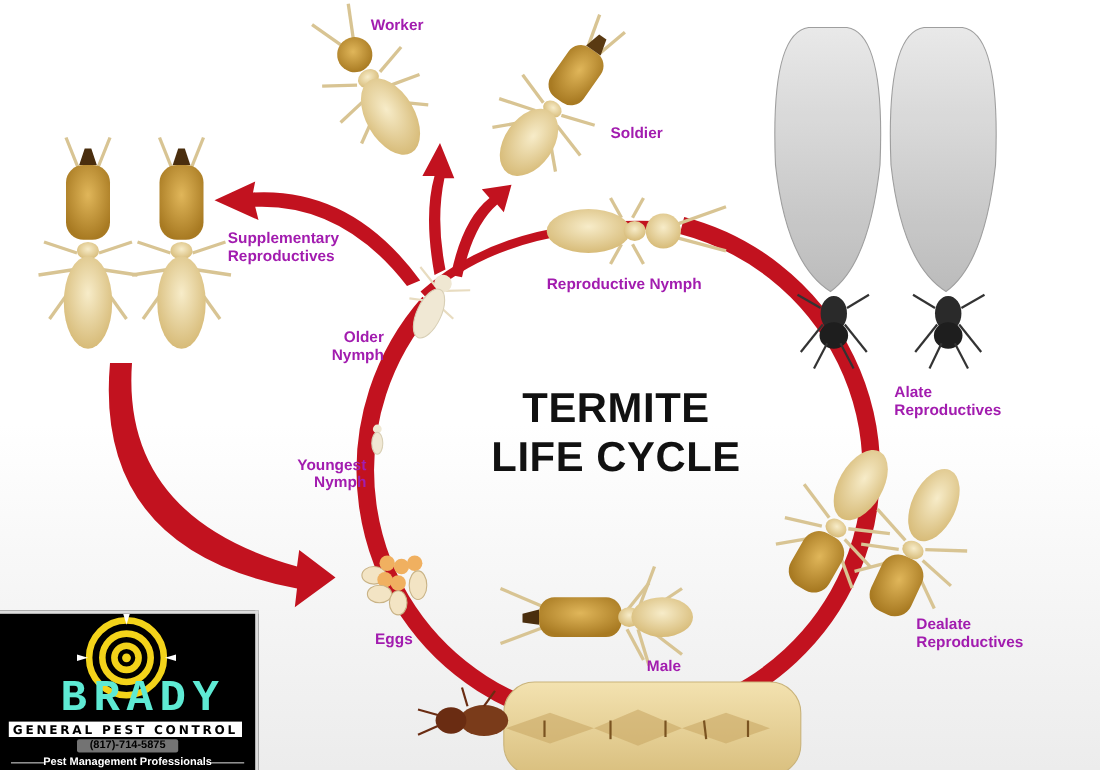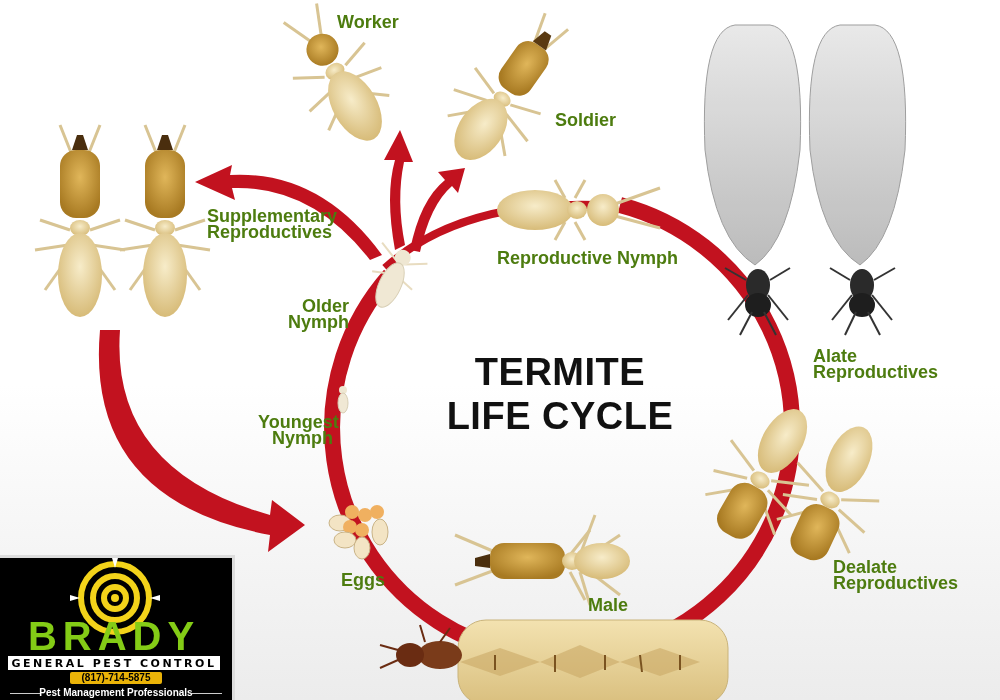--- a/index.html
+++ b/index.html
@@ -4,44 +4,44 @@
 <style>
   html, body { margin:0; padding:0; }
   body {
     width:1000px; height:700px; overflow:hidden; position:relative;
     background: linear-gradient(to bottom, #ffffff 0%, #ffffff 55%, #ececec 100%);
     font-family: "Liberation Sans", sans-serif;
   }
   .stage { position:absolute; left:0; top:0; width:1000px; height:700px; }
   .label {
     position:absolute; font-family:"Liberation Sans", sans-serif; font-weight:bold;
-    color:#4d7c0f; font-size:18px; line-height:16px;
+    color:#a21caf; font-size:14px; line-height:16px;
   }
   .label.right { text-align:right; }
   .title {
     position:absolute; left:420px; top:350px; width:280px; text-align:center;
     font-family:"Liberation Sans", sans-serif; font-weight:bold; color:#111;
     font-size:38px; line-height:44px; letter-spacing:0.5px;
   }
   .logo {
     position:absolute; left:0; top:555px; width:232px; height:145px; background:#000;
     border-top:3px solid #ddd; border-right:3px solid #ddd;
   }
   .brady {
-    position:absolute; left:4px; top:58px; width:220px; text-align:center;
-    font-family:Liberation Sans, sans-serif; font-weight:bold; color:#84cc16;
+    position:absolute; left:20px; top:58px; width:220px; text-align:center;
+    font-family:Liberation Mono, monospace; font-weight:bold; color:#5eead4;
     font-size:40px; letter-spacing:6px; line-height:40px;
   }
   .gpc {
     position:absolute; left:8px; top:98px; width:212px; height:14px; background:#fff;
     color:#000; font-family:"DejaVu Sans", sans-serif; font-weight:bold; font-size:11px;
     line-height:16px; text-align:center; letter-spacing:2.5px;
   }
   .phone {
-    position:absolute; left:70px; top:114px; width:92px; height:12px; background:#eab308;
+    position:absolute; left:70px; top:114px; width:92px; height:12px; background:#737373;
     color:#000; font-family:"Liberation Sans", sans-serif; font-weight:bold; font-size:10px;
     line-height:12px; text-align:center; border-radius:2px;
   }
   .pmp {
     position:absolute; left:0; top:128px; width:232px; text-align:center;
     color:#fff; font-family:"Liberation Sans", sans-serif; font-weight:bold; font-size:10px;
     line-height:14px;
   }
   .pmp-line { position:absolute; top:135px; height:1px; background:#ccc; width:30px; }
 </style>

